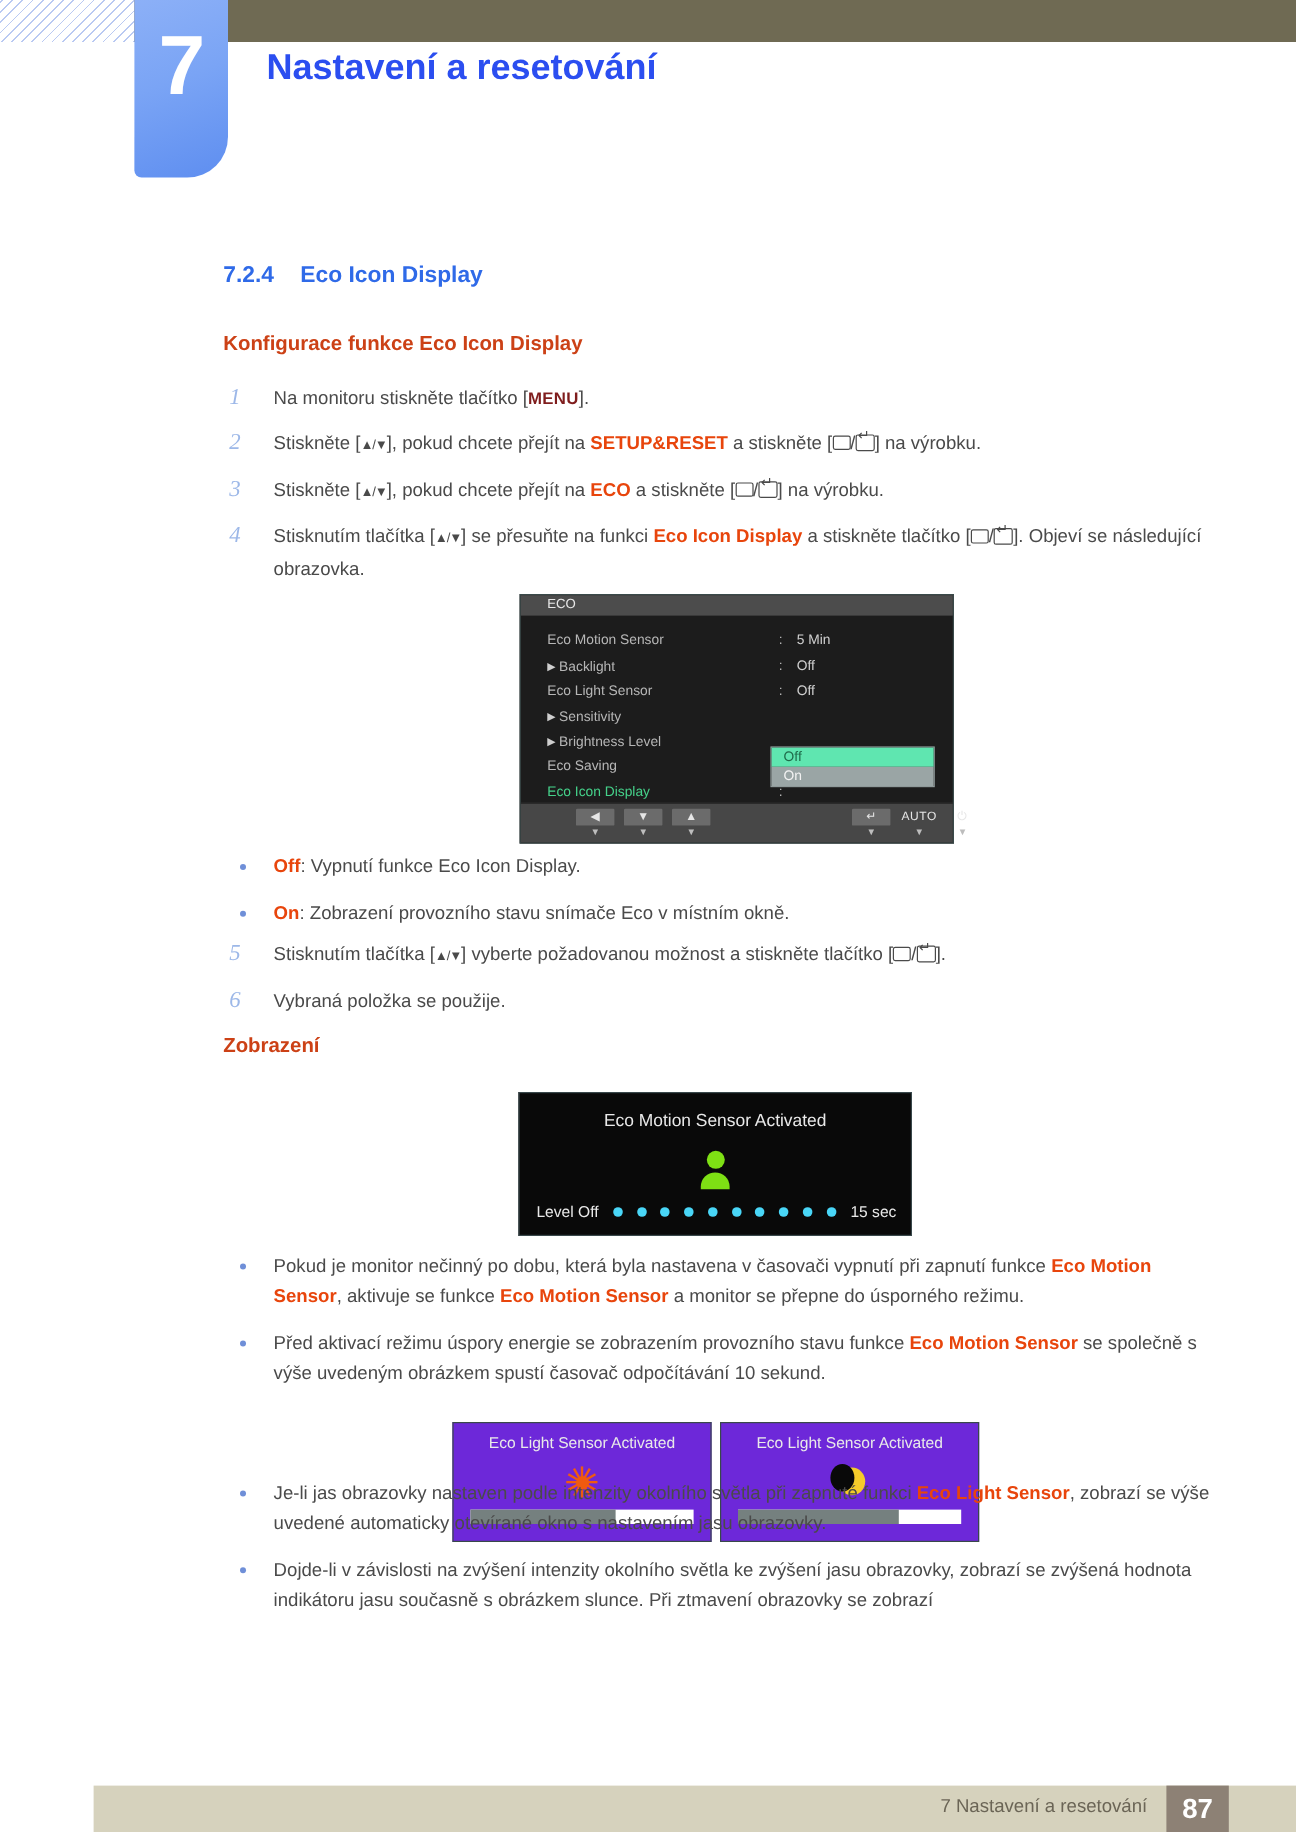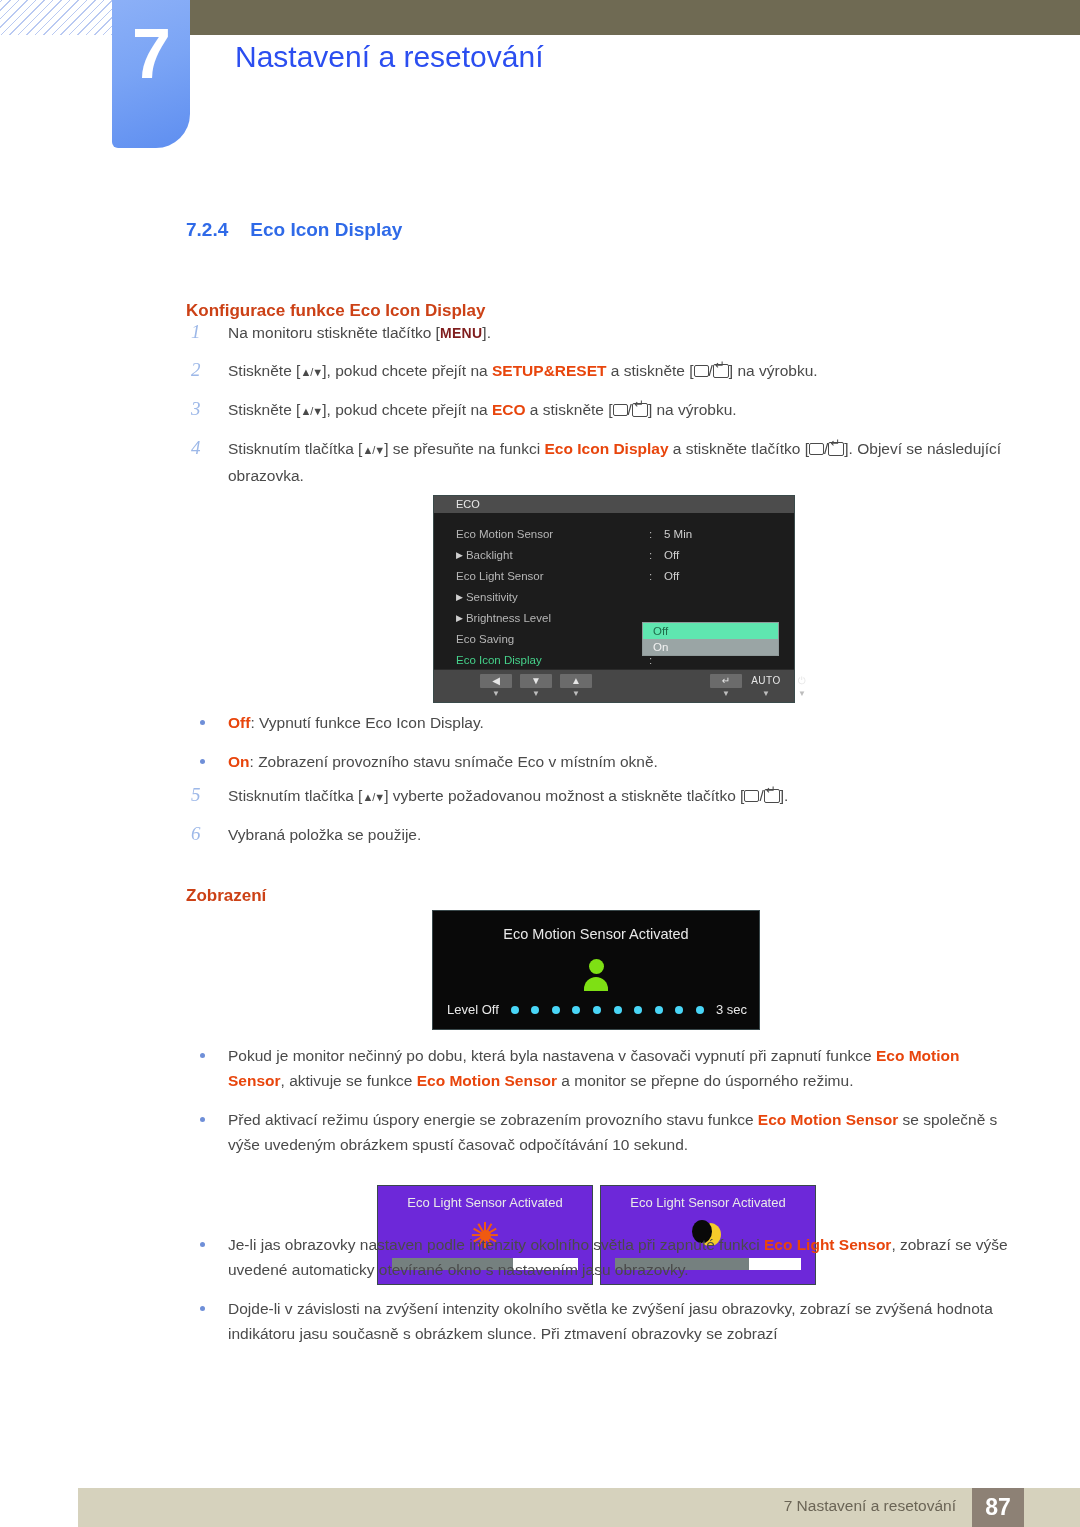--- a/index.html
+++ b/index.html
@@ -48,23 +48,23 @@
     width: 78px;
     text-align: center;
     font-size: 70px;
     font-weight: bold;
     color: #ffffff;
     line-height: 76px;
     letter-spacing: -1px;
   }
   .chapter-title {
     position: absolute;
-    left: 235px; top: 40px;
+    left: 222px; top: 40px;
     font-size: 30px;
-    font-weight: normal;
+    font-weight: bold;
     color: #2b4ef0;
     letter-spacing: 0px;
     white-space: nowrap;
   }
 
   
   .sec-num-heading {
     position: absolute;
     left: 186px; top: 219px;
     font-size: 19px;
@@ -74,21 +74,20 @@
   }
   .sec-num-heading .num { margin-right: 22px; }
 
   .sub-heading {
     position: absolute;
     left: 186px; top: 277px;
     font-size: 17px;
     font-weight: bold;
     color: #cc4116;
     white-space: nowrap;
-    margin-top: 24px;
   }
 
   
   .steps {
     position: absolute;
     left: 186px; top: 320px;
     width: 830px;
   }
   .step {
     position: relative;
@@ -503,21 +502,21 @@
         <span class="dot"></span>
         <span class="dot"></span>
         <span class="dot"></span>
         <span class="dot"></span>
         <span class="dot"></span>
         <span class="dot"></span>
         <span class="dot"></span>
         <span class="dot"></span>
         <span class="dot"></span>
       </span>
-    <span class="lbl">3 sec</span>
+    <span class="lbl">15 sec</span>
   </div>
 </div>
 
 <div class="bullets" id="notes-bullets" style="left:186px; top:1043px;">
     <div class="bullet"><span>Pokud je monitor nečinný po dobu, která byla nastavena v časovači vypnutí při zapnutí funkce <span class="kw">Eco Motion Sensor</span>, aktivuje se funkce <span class="kw">Eco Motion Sensor</span> a monitor se přepne do úsporného režimu.</span></div>
     <div class="bullet"><span>Před aktivací režimu úspory energie se zobrazením provozního stavu funkce <span class="kw">Eco Motion Sensor</span> se společně s výše uvedeným obrázkem spustí časovač odpočítávání 10 sekund.</span></div>
   </div>
 
 <div class="light-popup left">
   <div class="light-title">Eco Light Sensor Activated</div>

